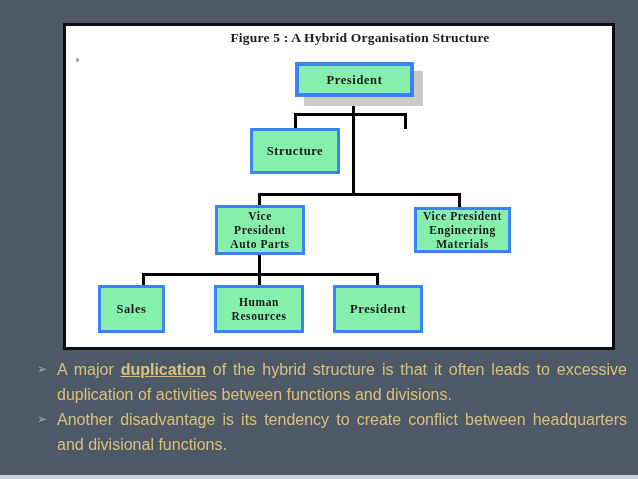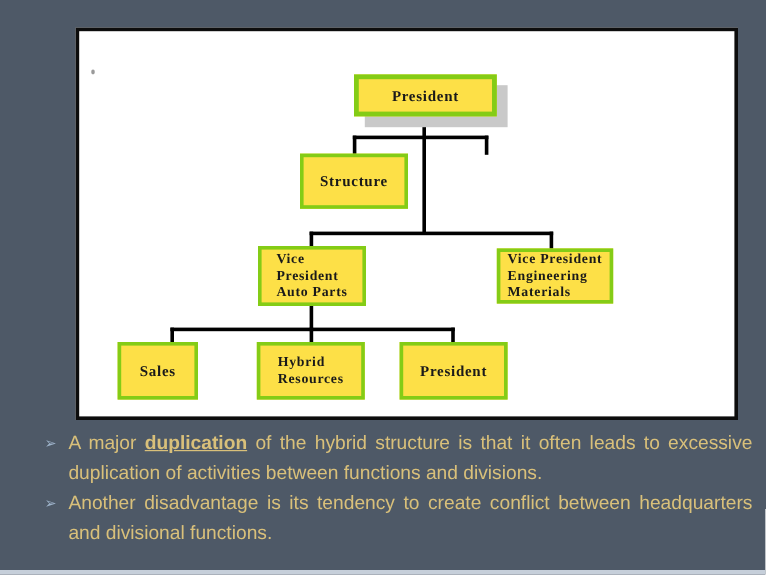--- a/index.html
+++ b/index.html
@@ -23,22 +23,23 @@
     font-family:"Liberation Serif",serif;
     font-weight:bold;font-size:13.5px;color:#1a1a1a;
     letter-spacing:.2px;
   }
   .speck{
     position:absolute;left:76px;top:58px;width:3px;height:4px;
     background:#9a9a9a;border-radius:50%;
   }
   .node{
     position:absolute;
-    background:#fde047;border:3px solid #84cc16;
+    background:#86efac;border:3px solid #3b82f6;
     display:flex;align-items:center;justify-content:center;
+    text-align:center;
     font-family:"Liberation Serif",serif;
     font-weight:bold;font-size:11.5px;color:#1a1a1a;
     letter-spacing:.6px;line-height:14px;
     box-sizing:border-box;
   }
   .node span{white-space:pre-line;}
   .node.president{
     left:295px;top:62px;width:119px;height:35px;
     border-width:4px;font-size:12.5px;
     box-shadow:9px 9px 0 0 var(--president-shadow,#c9c9c9);
@@ -74,20 +75,21 @@
     position:absolute;left:0;bottom:0;width:638px;height:4px;
     background:var(--bottom-strip,#c6cfda);
   }
 </style>
 </head>
 <body>
 
 <div class="slide">
 
   <div class="panel"></div>
+  <div class="figure-title">Figure 5 : A Hybrid Organisation Structure</div>
   <div class="speck"></div>
 
   <div class="line" style="left:352px;top:96px;width:3px;height:99px;"></div>
   <div class="line" style="left:294px;top:113px;width:113px;height:3px;"></div>
   <div class="line" style="left:294px;top:113px;width:3px;height:16px;"></div>
   <div class="line" style="left:404px;top:113px;width:3px;height:16px;"></div>
   <div class="line" style="left:258px;top:193px;width:203px;height:3px;"></div>
   <div class="line" style="left:258px;top:193px;width:3px;height:13px;"></div>
   <div class="line" style="left:458px;top:193px;width:3px;height:15px;"></div>
   <div class="line" style="left:258px;top:255px;width:3px;height:21px;"></div>
@@ -109,21 +111,21 @@
   </div>
   <div class="node vp-eng">
     <span>Vice President
 Engineering
 Materials</span>
   </div>
   <div class="node sales">
     <span>Sales</span>
   </div>
   <div class="node hr">
-    <span>Hybrid
+    <span>Human
 Resources</span>
   </div>
   <div class="node marketing">
     <span>President</span>
   </div>
 
   <div class="bullets">
     <div class="bullet">
       <span class="marker">➢</span>
       <span>A major </span><span class="hl">duplication</span><span> of the hybrid structure is that it often leads to excessive duplication of activities between functions and divisions.</span>

